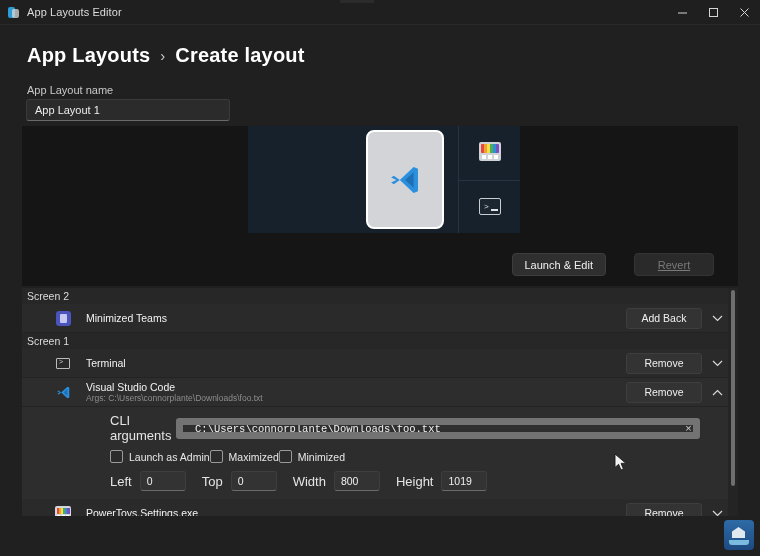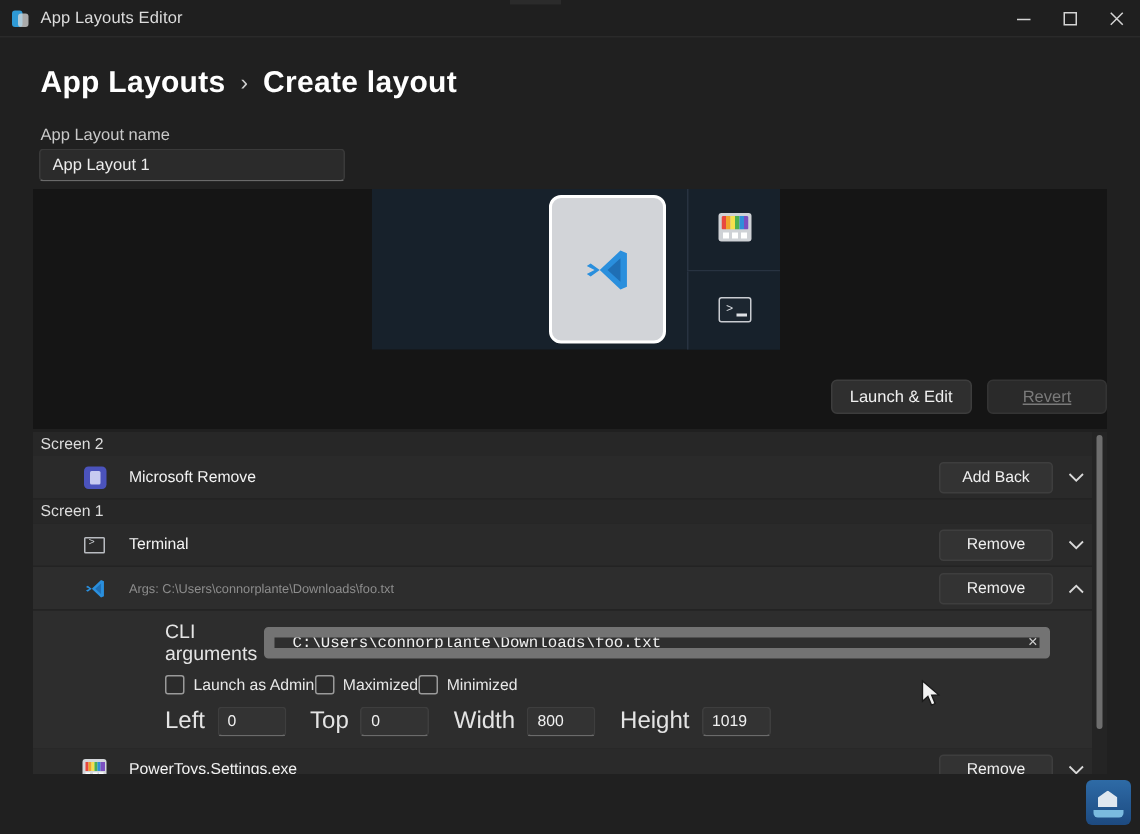--- a/index.html
+++ b/index.html
@@ -139,22 +139,22 @@
   }
   .icon-term .chev {
     position: absolute; left: 4px; top: 4px;
     font-size: 8px; color: #dfe2e6; line-height: 8px; font-family: "Liberation Mono", monospace;
   }
   .icon-term .ul {
     position: absolute; left: 11px; top: 10px; width: 7px; height: 1.5px; background: #dfe2e6;
   }
 
   .preview-actions {
-    position: absolute; right: 0; bottom: 10px;
-    display: flex; gap: 10px;
+    position: absolute; right: 24px; bottom: 10px;
+    display: flex; gap: 28px;
   }
   .btn {
     height: 23px; min-width: 80px;
     background: #2f2f2f;
     border: 1px solid #3d3d3d;
     border-radius: 4px;
     color: #f0f0f0; font-size: 11px;
     display: flex; align-items: center; justify-content: center;
     padding: 0 12px;
     cursor: default;
@@ -264,21 +264,21 @@
   .check { display: flex; align-items: center; gap: 6px; cursor: default; }
   .check .box {
     width: 13px; height: 13px;
     border: 1px solid #9a9a9a; border-radius: 2px;
     background: #2b2b2b;
   }
   .check .lbl { font-size: 10.5px; color: #e8e8e8; }
 
   .num-row { display: flex; align-items: center; gap: 0; padding-left: 88px; }
   .num-grp { display: flex; align-items: center; margin-right: 16px; }
-  .num-lbl { font-size: 16px; color: #e4e4e4; margin-right: 8px; }
+  .num-lbl { font-size: 13px; color: #e4e4e4; margin-right: 8px; }
   .num-input {
     width: 46px; height: 20px;
     background: #333333;
     border: 1px solid #3e3e3e;
     border-bottom-color: #6b6b6b;
     border-radius: 3px;
     color: #f0f0f0; font-size: 10.5px;
     padding: 0 6px;
     font-family: "Liberation Sans", sans-serif;
   }
@@ -434,21 +434,21 @@
 
   <div class="list">
 
     <div class="group-header">Screen 2</div>
 
     <div class="row">
       <div class="row-icon">
         <div class="icon-teams"></div>
       </div>
       <div class="row-texts">
-        <div class="row-title">Microsoft Remove</div>
+        <div class="row-title">Minimized Teams</div>
       </div>
       <div class="row-actions">
         <div class="row-btn">Add Back</div>
         <div class="chev-btn">
           <svg width="11" height="7" viewBox="0 0 11 7">
               <path d="M1 1 L5.5 5.5 L10 1" stroke="currentColor" stroke-width="1.2" fill="none"></path>
             </svg>
         </div>
       </div>
     </div>
@@ -473,20 +473,21 @@
     </div>
 
     <div class="row expanded">
       <div class="row-icon">
         <svg width="17" height="17" viewBox="0 0 44 44">
           <path d="M32 7 L16 22 L9 17 L6 19 L12 22 L6 25 L9 27 L16 22 L32 37 L37 35 L37 9 Z" fill="#2a8fdd"></path>
           <path d="M32 13 L22 22 L32 31 Z" fill="#1f6fb5"></path>
         </svg>
       </div>
       <div class="row-texts">
+        <div class="row-title">Visual Studio Code</div>
         <div class="row-sub">Args: C:\Users\connorplante\Downloads\foo.txt</div>
       </div>
       <div class="row-actions">
         <div class="row-btn">Remove</div>
         <div class="chev-btn">
           <svg width="11" height="7" viewBox="0 0 11 7">
               <path d="M1 6 L5.5 1.5 L10 6" stroke="currentColor" stroke-width="1.2" fill="none"></path>
             </svg>
         </div>
       </div>

